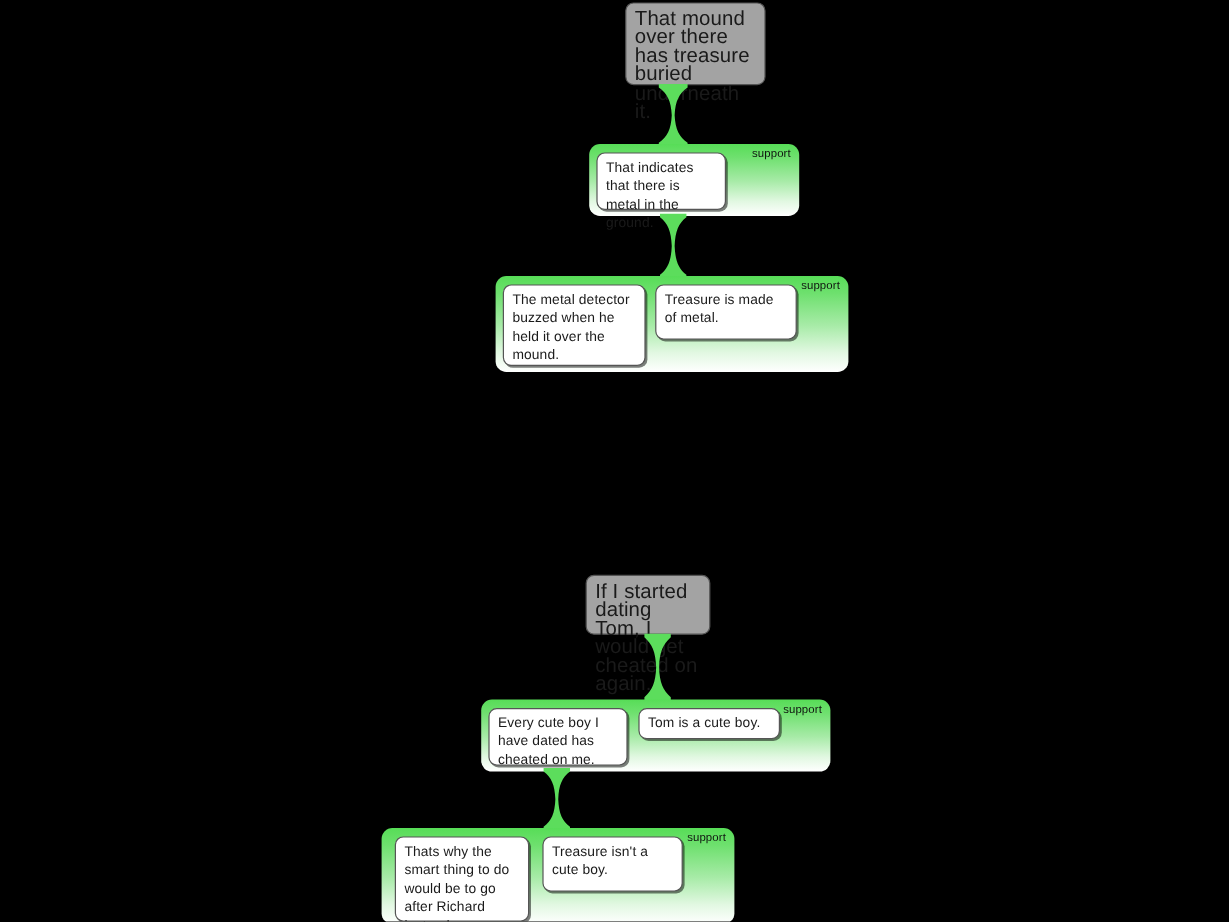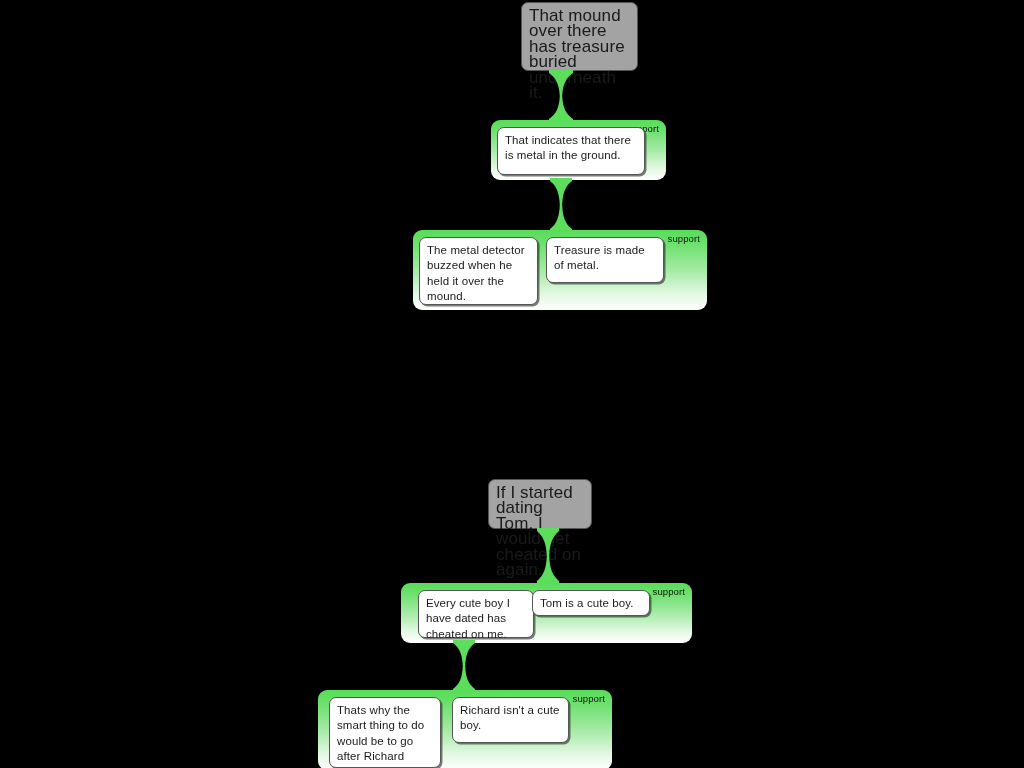--- a/index.html
+++ b/index.html
@@ -88,21 +88,21 @@
 
   <div class="connector" style="left:548px; top:70px; width:26px; height:52px;">
     <svg width="26" height="52" viewBox="0 0 26 52">
       <path d="M1,0 L25,0 L25,3 C18,8 14.8,14 14.2,26 C14.8,38 18,44 25,49 L25,52 L1,52 L1,49 C8,44 11.2,38 11.8,26 C11.2,14 8,8 1,3 Z" fill="#5cdd5c"></path>
     </svg>
   </div>
 
   <div class="group" style="left:491px; top:120px; width:175px; height:60px;">
     <span class="group-label">support</span>
   </div>
-  <div class="reason-card" style="left:497px; top:127px; width:148px; height:48px;">That indicates that there is metal in the ground.</div>
+  <div class="reason-card" style="left:497px; top:127px; width:108px; height:48px;">That indicates that there is metal in the ground.</div>
 
   <div class="connector" style="left:549px; top:178px; width:24px; height:54px;">
     <svg width="24" height="54" viewBox="0 0 24 54">
       <path d="M1,0 L23,0 L23,3 C16.5,8 13.7,14.5 13.2,27 C13.7,39.5 16.5,46 23,51 L23,54 L1,54 L1,51 C7.5,46 10.3,39.5 10.8,27 C10.3,14.5 7.5,8 1,3 Z" fill="#5cdd5c"></path>
     </svg>
   </div>
 
   <div class="group" style="left:413px; top:230px; width:294px; height:80px;">
     <span class="group-label">support</span>
   </div>
@@ -113,28 +113,28 @@
 
   <div class="connector" style="left:536px; top:528px; width:24px; height:56px;">
     <svg width="24" height="56" viewBox="0 0 24 56">
       <path d="M1,0 L23,0 L23,3 C16.5,9 13.7,15 13.2,28 C13.7,41 16.5,47 23,53 L23,56 L1,56 L1,53 C7.5,47 10.3,41 10.8,28 C10.3,15 7.5,9 1,3 Z" fill="#5cdd5c"></path>
     </svg>
   </div>
 
   <div class="group" style="left:401px; top:583px; width:291px; height:60px;">
     <span class="group-label">support</span>
   </div>
-  <div class="reason-card" style="left:418px; top:590px; width:116px; height:48px;">Every cute boy I have dated has cheated on me.</div>
+  <div class="reason-card" style="left:407px; top:590px; width:116px; height:48px;">Every cute boy I have dated has cheated on me.</div>
   <div class="reason-card" style="left:532px; top:590px; width:118px; height:26px;">Tom is a cute boy.</div>
 
   <div class="connector" style="left:452px; top:640px; width:24px; height:52px;">
     <svg width="24" height="52" viewBox="0 0 24 52">
       <path d="M1,0 L23,0 L23,3 C16.5,8 13.7,14 13.2,26 C13.7,38 16.5,44 23,49 L23,52 L1,52 L1,49 C7.5,44 10.3,38 10.8,26 C10.3,14 7.5,8 1,3 Z" fill="#5cdd5c"></path>
     </svg>
   </div>
 
   <div class="group" style="left:318px; top:690px; width:294px; height:80px;">
     <span class="group-label">support</span>
   </div>
   <div class="reason-card" style="left:329px; top:697px; width:112px; height:71px;">Thats why the smart thing to do would be to go after Richard instead</div>
-  <div class="reason-card" style="left:452px; top:697px; width:117px; height:46px;">Richard isn't a cute boy.</div>
+  <div class="reason-card" style="left:452px; top:697px; width:117px; height:46px;">Treasure isn't a cute boy.</div>
 
 </div>
 
 </body></html>

